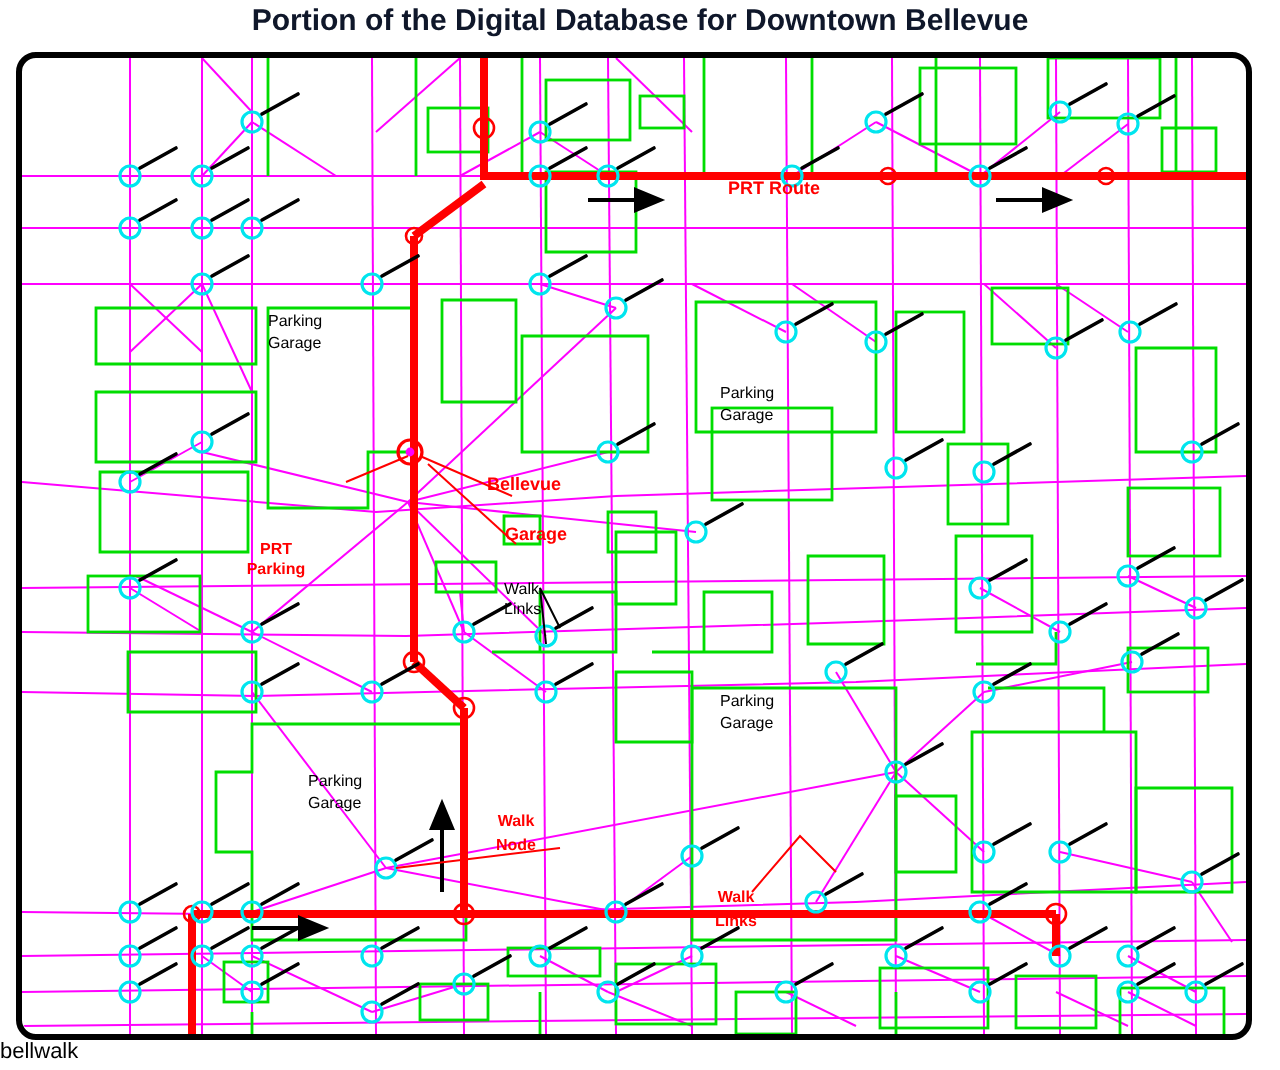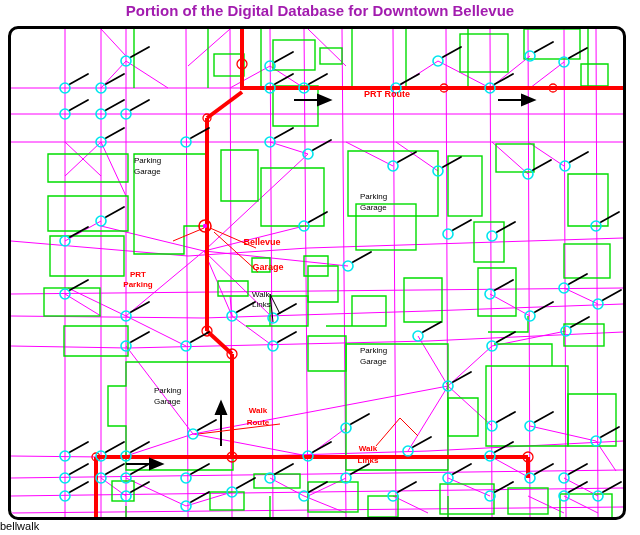--- a/index.html
+++ b/index.html
@@ -2,21 +2,21 @@
 <html><head>
 <meta charset="utf-8">
 <style>
   html,body{margin:0;padding:0;background:#ffffff;}
   body{width:640px;height:535px;overflow:hidden;
        font-family:"Liberation Sans", sans-serif;}
   #app{position:relative;width:640px;height:535px;background:#fff;}
 
   #title{
     position:absolute;left:0;top:0;width:640px;height:22px;
-    text-align:center;color:#a21caf;font-weight:bold;font-size:15px;
+    text-align:center;color:#0f172a;font-weight:bold;font-size:15px;
     line-height:22px;letter-spacing:0px;white-space:nowrap;
   }
 
   #mapwrap{position:absolute;left:8px;top:26px;width:618px;height:494px;}
   #frame{
     position:absolute;left:0;top:0;width:618px;height:494px;
     border:3px solid #000000;border-radius:10px;box-sizing:border-box;
     background:#ffffff;
   }
   #svgmap{position:absolute;left:0;top:0;width:618px;height:494px;}
@@ -445,21 +445,21 @@
     <div class="maplabel lbl-red" style="left:224px;top:190px;width:60px;font-size:9px;">Bellevue</div>
     <div class="maplabel lbl-red" style="left:230px;top:215px;width:60px;font-size:9px;">Garage</div>
 
     <div>
       <div class="maplabel lbl-black" style="left:244px;top:264px;width:44px;">Walk</div>
       <div class="maplabel lbl-black" style="left:244px;top:274px;width:44px;">Links</div>
     </div>
 
     <div>
       <div class="maplabel lbl-red" style="left:228px;top:358px;width:44px;">Walk</div>
-      <div class="maplabel lbl-red" style="left:228px;top:370px;width:44px;">Route</div>
+      <div class="maplabel lbl-red" style="left:228px;top:370px;width:44px;">Node</div>
     </div>
 
     <div>
       <div class="maplabel lbl-red" style="left:338px;top:396px;width:44px;">Walk</div>
       <div class="maplabel lbl-red" style="left:338px;top:408px;width:44px;">Links</div>
     </div>
 
     <div>
       <div class="maplabel lbl-black" style="left:126px;top:130px;width:54px;">Parking</div>
       <div class="maplabel lbl-black" style="left:126px;top:141px;width:54px;">Garage</div>

